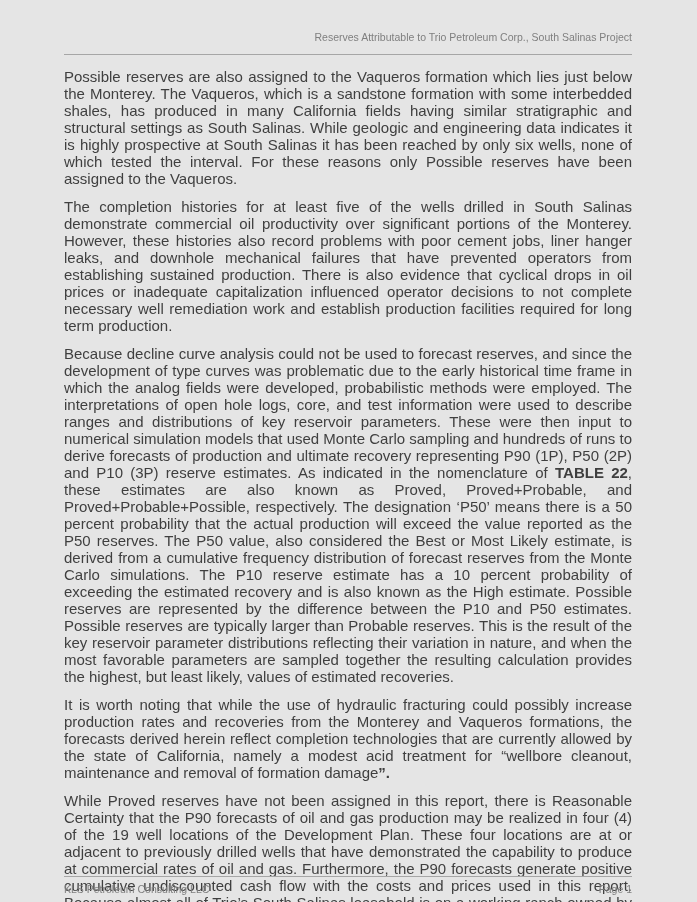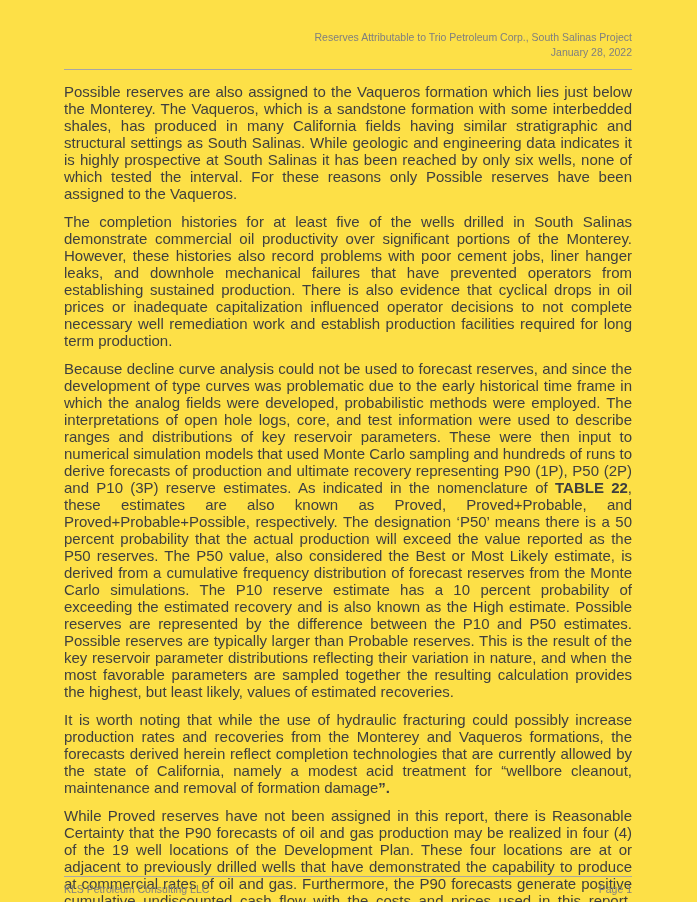--- a/index.html
+++ b/index.html
@@ -9,21 +9,21 @@
     height: 902px;
     background: #ffffff;
     font-family: "Liberation Sans", sans-serif;
     color: #3f3f3f;
   }
   .page {
     position: relative;
     width: 697px;
     height: 902px;
     padding: 30px 65px 0 64px;
-    background: #fde047;
+    background: #e5e5e5;
     overflow: hidden;
   }
   .header {
     text-align: right;
     color: #7f7f7f;
     font-size: 10.5px;
     line-height: 15px;
   }
   .rule {
     border-top: 1px solid #a6a6a6;
@@ -53,21 +53,20 @@
     padding-top: 6px;
   }
 </style>
 </head>
 <body>
 
 <div class="page">
 
   <div class="header">
     <div>Reserves Attributable to Trio Petroleum Corp., South Salinas Project</div>
-    <div>January 28, 2022</div>
   </div>
 
   <div class="rule header-rule"></div>
 
   <div class="doc-body">
       <p class="para"><span>Possible reserves are also assigned to the Vaqueros formation which lies just below the Monterey. The Vaqueros, which is a sandstone formation with some interbedded shales, has produced in many California fields having similar stratigraphic and structural settings as South Salinas. While geologic and engineering data indicates it is highly prospective at South Salinas it has been reached by only six wells, none of which tested the interval. For these reasons only Possible reserves have been assigned to the Vaqueros.</span></p>
       <p class="para"><span>The completion histories for at least five of the wells drilled in South Salinas demonstrate commercial oil productivity over significant portions of the Monterey. However, these histories also record problems with poor cement jobs, liner hanger leaks, and downhole mechanical failures that have prevented operators from establishing sustained production. There is also evidence that cyclical drops in oil prices or inadequate capitalization influenced operator decisions to not complete necessary well remediation work and establish production facilities required for long term production.</span></p>
       <p class="para"><span>Because decline curve analysis could not be used to forecast reserves, and since the development of type curves was problematic due to the early historical time frame in which the analog fields were developed, probabilistic methods were employed. The interpretations of open hole logs, core, and test information were used to describe ranges and distributions of key reservoir parameters. These were then input to numerical simulation models that used Monte Carlo sampling and hundreds of runs to derive forecasts of production and ultimate recovery representing P90 (1P), P50 (2P) and P10 (3P) reserve estimates. As indicated in the nomenclature of </span><span class="b">TABLE 22</span><span>, these estimates are also known as Proved, Proved+Probable, and Proved+Probable+Possible, respectively. The designation ‘P50’ means there is a 50 percent probability that the actual production will exceed the value reported as the P50 reserves. The P50 value, also considered the Best or Most Likely estimate, is derived from a cumulative frequency distribution of forecast reserves from the Monte Carlo simulations. The P10 reserve estimate has a 10 percent probability of exceeding the estimated recovery and is also known as the High estimate. Possible reserves are represented by the difference between the P10 and P50 estimates. Possible reserves are typically larger than Probable reserves. This is the result of the key reservoir parameter distributions reflecting their variation in nature, and when the most favorable parameters are sampled together the resulting calculation provides the highest, but least likely, values of estimated recoveries.</span></p>
       <p class="para"><span>It is worth noting that while the use of hydraulic fracturing could possibly increase production rates and recoveries from the Monterey and Vaqueros formations, the forecasts derived herein reflect completion technologies that are currently allowed by the state of California, namely a modest acid treatment for “wellbore cleanout, maintenance and removal of formation damage</span><span class="b">”.</span></p>
       <p class="para"><span>While Proved reserves have not been assigned in this report, there is Reasonable Certainty that the P90 forecasts of oil and gas production may be realized in four (4) of the 19 well locations of the Development Plan. These four locations are at or adjacent to previously drilled wells that have demonstrated the capability to produce at commercial rates of oil and gas. Furthermore, the P90 forecasts generate positive cumulative undiscounted cash flow with the costs and prices used in this report. Because almost all of Trio’s South Salinas leasehold is on a working ranch owned by a lessor who controls both surface and minerals and supports the Development Project, and because of Trio’s demonstrated ability to work with state and county officials to develop and produce oil fields in proximity to South Salinas, award of the Development Permit is considered a Reasonable Expectation. However, since this report is intended for use by Trio Petroleum in a filing with the SEC, the definition of Proved reserves is subject to Part 210.4-10 in SEC Regulation S-X, which requires that project approval </span><span class="b i">has been secured “by all necessary parties</span></p>

